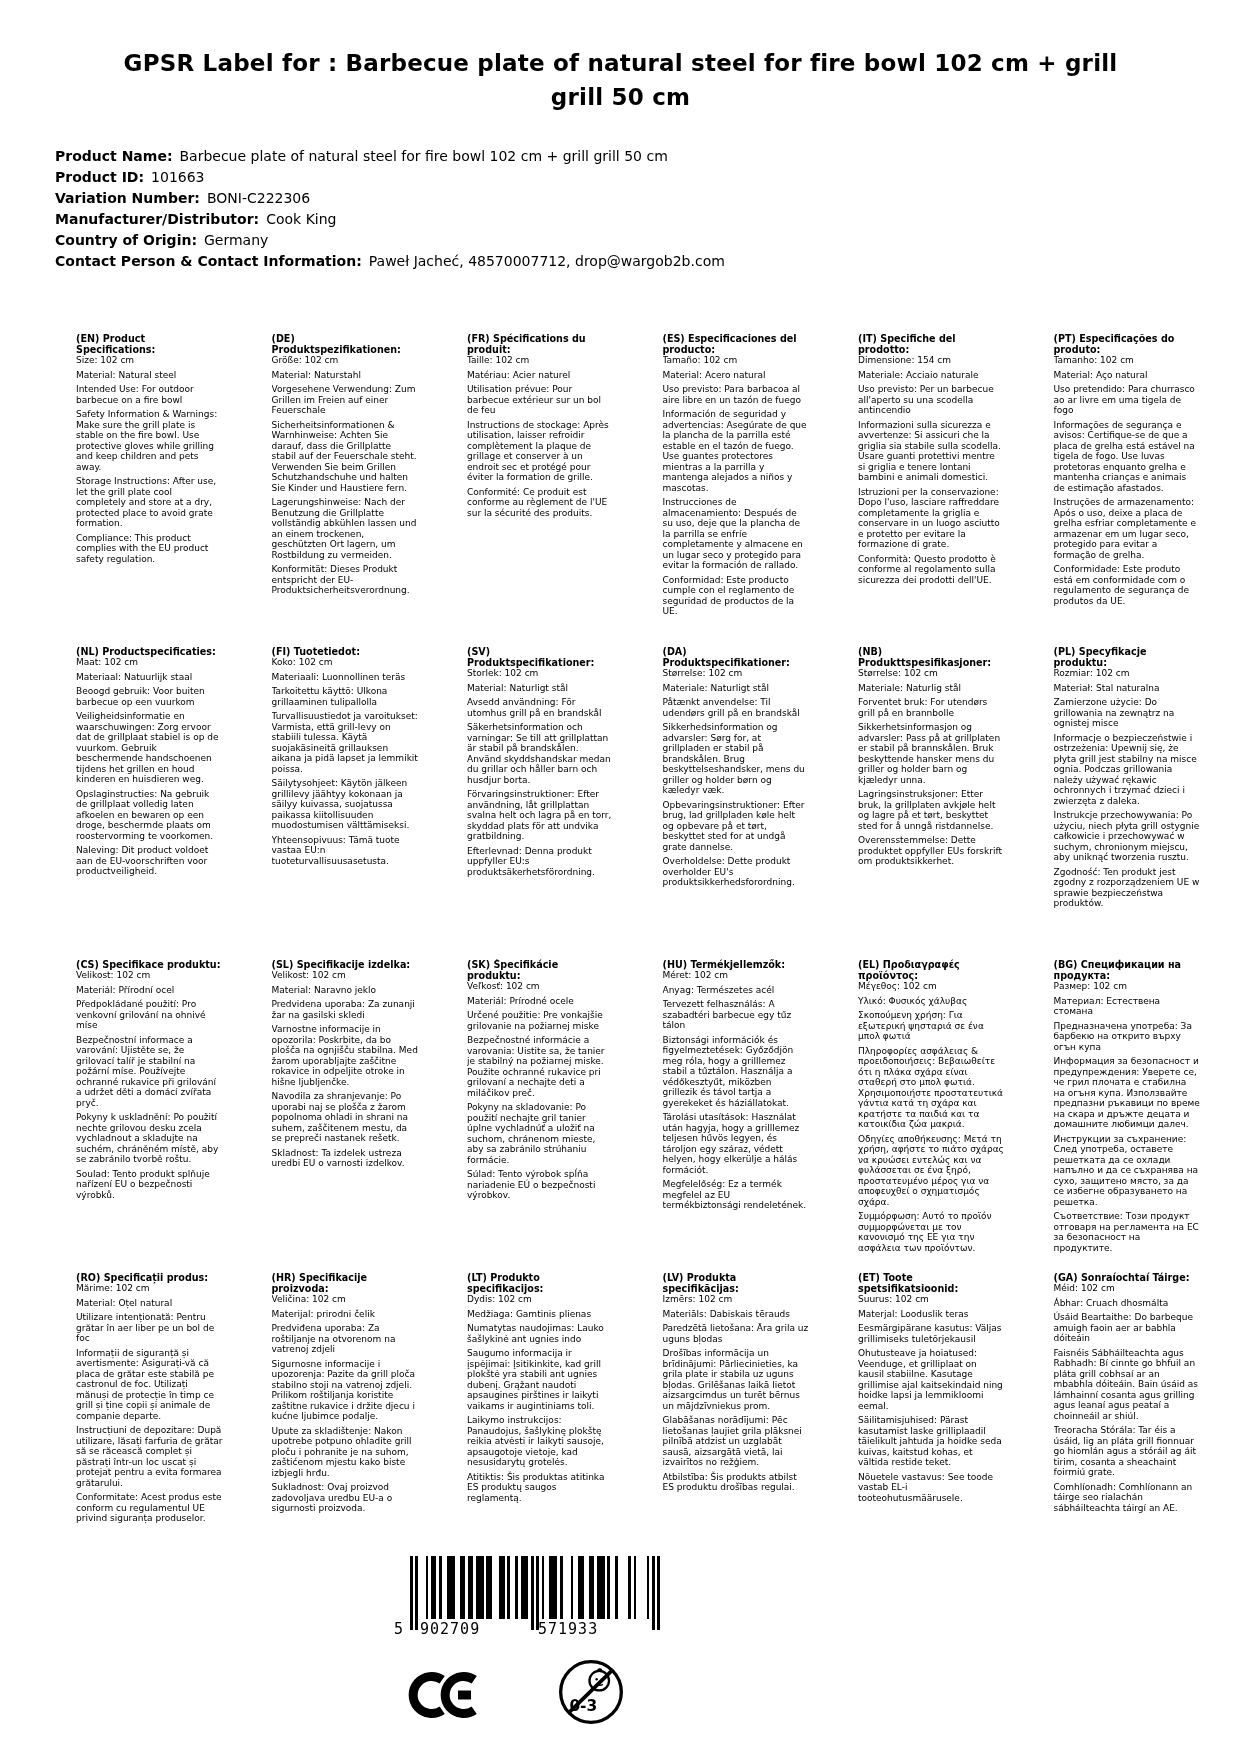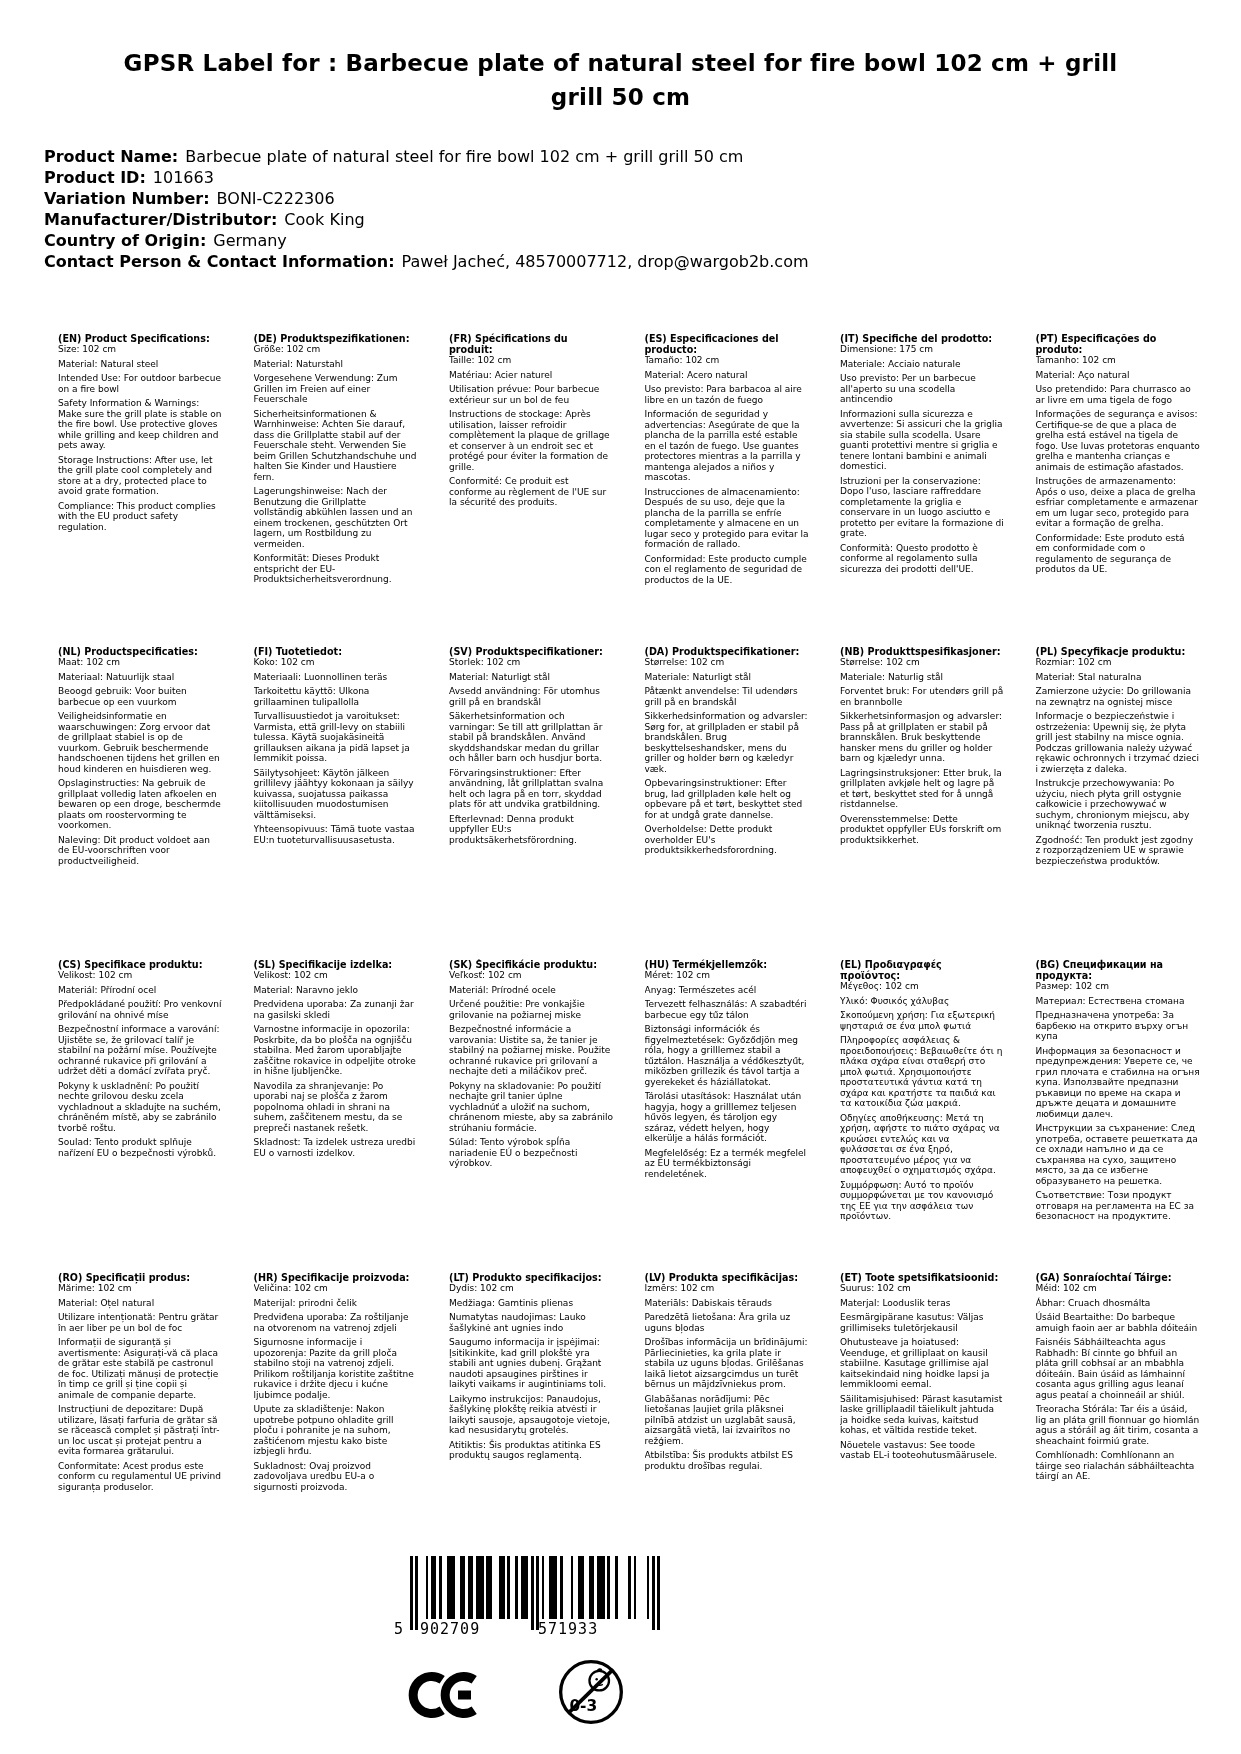--- a/index.html
+++ b/index.html
@@ -2,29 +2,29 @@
 <html><head>
 <meta charset="utf-8">
 <style>
   html,body{margin:0;padding:0;background:#ffffff;}
   .page{position:relative;width:1241px;height:1754px;background:#fff;margin:0 auto;
         font-family:"DejaVu Sans","Liberation Sans",sans-serif;color:#000;overflow:hidden;}
 
   .page-title{position:absolute;top:46px;left:110px;right:110px;text-align:center;
               font-size:23px;font-weight:bold;line-height:34px;letter-spacing:0.2px;}
 
-  .product-info{position:absolute;top:146px;left:44px;right:40px;font-size:16px;line-height:21px;}
+  .product-info{position:absolute;top:146px;left:55px;right:40px;font-size:14px;line-height:21px;}
   .info-row{white-space:nowrap;}
   .info-label{font-weight:bold;}
   .info-value{padding-left:7px;}
 
   .spec-grid{position:absolute;top:333px;left:58px;width:1142px;
              display:grid;grid-template-columns:repeat(6,1fr);column-gap:31px;
              grid-template-rows:repeat(4,313px);}
-  .spec-block{font-size:9px;line-height:10.5px;overflow:hidden;}
+  .spec-block{font-size:9px;line-height:10.5px;overflow:hidden;margin-left:18px;}
   .spec-header{font-weight:bold;font-size:9.6px;line-height:11px;}
   .spec-par{margin:0 0 4px 0;}
   .spec-par:first-of-type{margin-top:0;}
 
   .barcode-wrap{position:absolute;left:410px;top:1556px;width:250px;height:96px;}
   .barcode-svg{position:absolute;left:0;top:0;shape-rendering:crispEdges;}
   .bc-digit{position:absolute;top:64px;font-family:"DejaVu Sans Mono","Liberation Mono",monospace;
             font-size:15px;letter-spacing:1px;color:#000;}
   .bc-lead{left:-16px;}
   .bc-left{left:10px;width:110px;text-align:left;}
@@ -80,21 +80,21 @@
         <div class="spec-header">(ES) Especificaciones del producto:</div>
         <p class="spec-par">Tamaño: 102 cm</p>
         <p class="spec-par">Material: Acero natural</p>
         <p class="spec-par">Uso previsto: Para barbacoa al aire libre en un tazón de fuego</p>
         <p class="spec-par">Información de seguridad y advertencias: Asegúrate de que la plancha de la parrilla esté estable en el tazón de fuego. Use guantes protectores mientras a la parrilla y mantenga alejados a niños y mascotas.</p>
         <p class="spec-par">Instrucciones de almacenamiento: Después de su uso, deje que la plancha de la parrilla se enfríe completamente y almacene en un lugar seco y protegido para evitar la formación de rallado.</p>
         <p class="spec-par">Conformidad: Este producto cumple con el reglamento de seguridad de productos de la UE.</p>
       </div>
       <div class="spec-block">
         <div class="spec-header">(IT) Specifiche del prodotto:</div>
-        <p class="spec-par">Dimensione: 175 cm</p>
+        <p class="spec-par">Dimensione: 154 cm</p>
         <p class="spec-par">Materiale: Acciaio naturale</p>
         <p class="spec-par">Uso previsto: Per un barbecue all'aperto su una scodella antincendio</p>
         <p class="spec-par">Informazioni sulla sicurezza e avvertenze: Si assicuri che la griglia sia stabile sulla scodella. Usare guanti protettivi mentre si griglia e tenere lontani bambini e animali domestici.</p>
         <p class="spec-par">Istruzioni per la conservazione: Dopo l'uso, lasciare raffreddare completamente la griglia e conservare in un luogo asciutto e protetto per evitare la formazione di grate.</p>
         <p class="spec-par">Conformità: Questo prodotto è conforme al regolamento sulla sicurezza dei prodotti dell'UE.</p>
       </div>
       <div class="spec-block">
         <div class="spec-header">(PT) Especificações do produto:</div>
         <p class="spec-par">Tamanho: 102 cm</p>
         <p class="spec-par">Material: Aço natural</p>

